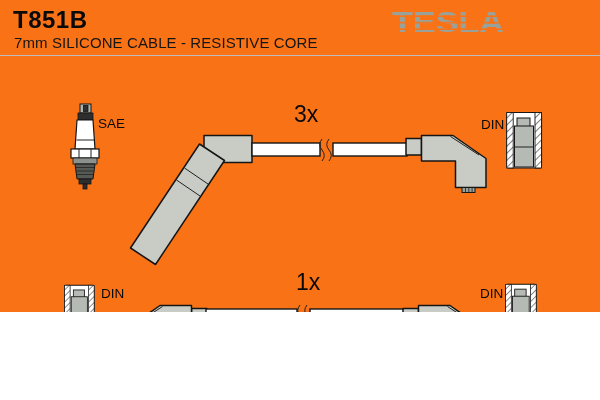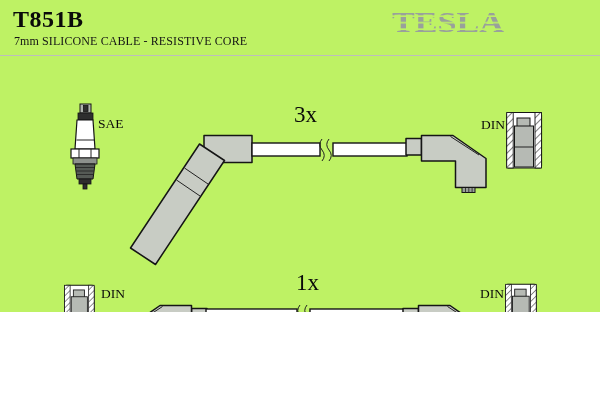--- a/index.html
+++ b/index.html
@@ -1,19 +1,19 @@
 <!DOCTYPE html>
 <html style="--boot_gray: #c8ccc4; --inner_gray: #b6bab4; --tip_gray: #9aa09a; --brand_gray: #99a19b; --line_gray: #bdbdbd;"><head>
 <meta charset="utf-8">
 <style>
   html,body{margin:0;padding:0;background:#fff;}
-  .page{position:relative;width:600px;height:312px;background:#bef264;overflow:hidden;
-        font-family:Liberation Serif, serif;color:#0a0a0a;}
+  .page{position:relative;width:600px;height:312px;background:#f97316;overflow:hidden;
+        font-family:Liberation Sans, sans-serif;color:#0a0a0a;}
   .pn{position:absolute;left:13px;top:6px;font-size:24px;font-weight:bold;letter-spacing:.5px;}
-  .sub{position:absolute;left:14px;top:34px;font-size:12px;letter-spacing:.1px;color:#151515;}
+  .sub{position:absolute;left:14px;top:34px;font-size:15px;letter-spacing:.1px;color:#151515;}
   .logo{position:absolute;left:391px;top:4px;}
   .rule{position:absolute;left:0;top:55px;width:600px;height:1px;background:var(--line_gray,#bdbdbd);}
   svg.diagram{position:absolute;left:0;top:0;}
   .boot{fill:var(--boot_gray,#c8ccc4);stroke:#151515;stroke-width:1.5;stroke-linejoin:round;}
   .cable{fill:#ffffff;stroke:#151515;stroke-width:1.4;}
   .white{fill:#ffffff;stroke:#151515;stroke-width:1.2;}
   .thin{fill:none;stroke:#222222;stroke-width:1;}
   .vthin{fill:none;stroke:#222222;stroke-width:.8;}
   .inner{fill:var(--inner_gray,#b6bab4);stroke:#151515;stroke-width:1;}
   .tip{fill:var(--tip_gray,#9aa09a);stroke:#151515;stroke-width:1;}

